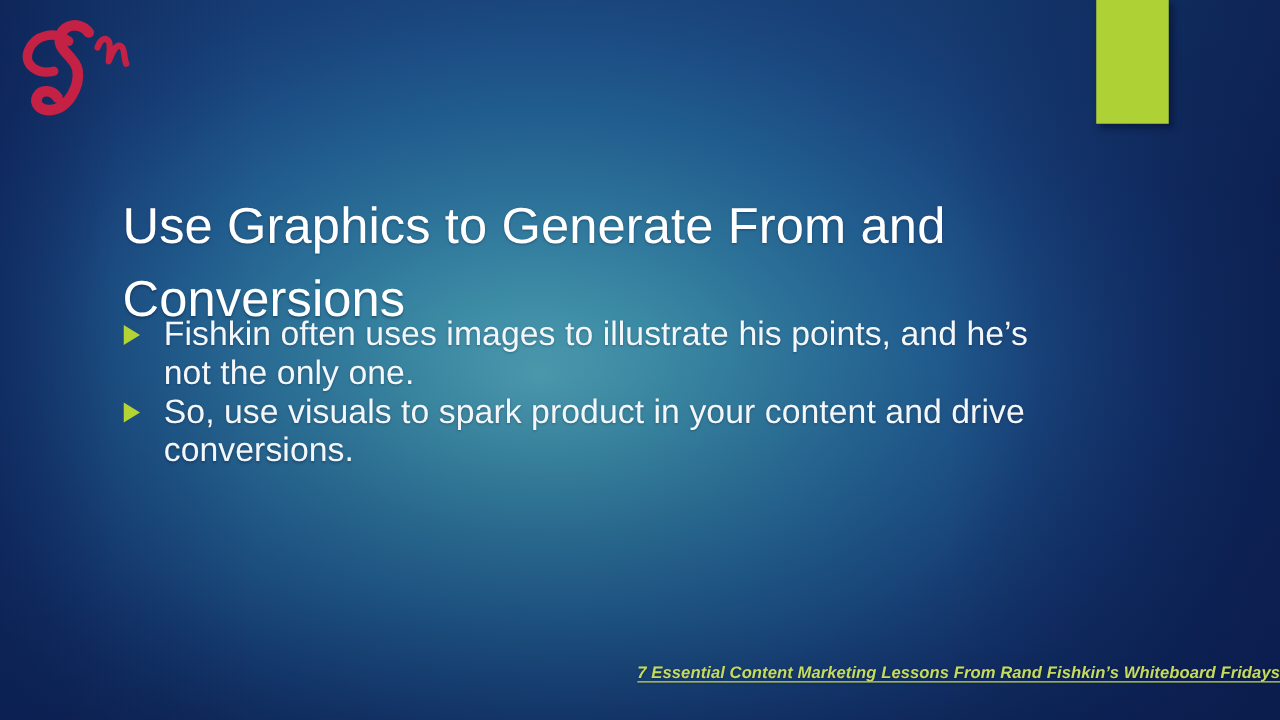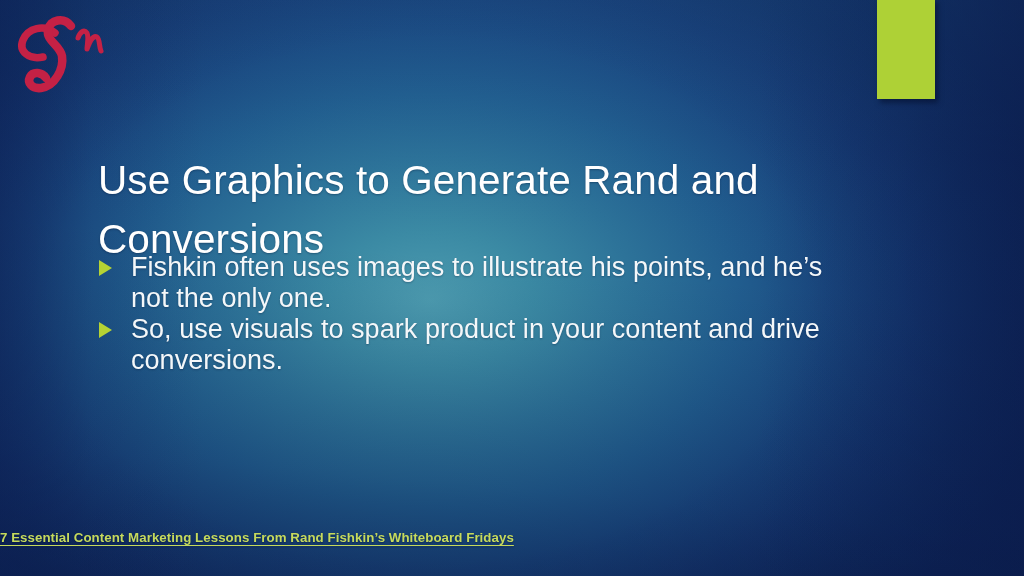--- a/index.html
+++ b/index.html
@@ -122,28 +122,29 @@
     border-top: 8px solid transparent;
     border-bottom: 8px solid transparent;
   }
 
   
   .footer-link {
     position: absolute;
     left: 0;
     right: 0;
     top: 530px;
-    text-align: left;
+    text-align: right;
     color: #c6da5c;
     font-size: 13.3px;
     font-weight: bold;
     letter-spacing: 0.05px;
     text-decoration: underline;
     text-underline-offset: 3px;
     text-shadow: 0 1px 2px rgba(4,18,50,0.45);
+    font-style: italic;
   }
 </style>
 </head>
 <body>
 
 <div id="slide">
 
   <div class="bg-base"></div>
   <div class="bg-vignette"></div>
   <div class="bg-topsheen"></div>
@@ -156,21 +157,21 @@
         <path d="M63 22 C56 13, 42 15, 40 26 C38 37, 52 41, 54 52
                  C56 65, 47 82, 33 84 C24 85, 19 79, 22 73 C25 67, 34 68, 38 74" stroke-width="8.5"></path>
         <path d="M70 34 C72 28, 76 25, 79 29 C81 33, 79 41, 79 45
                  C82 37, 85 31, 89 33 C92 35, 91 43, 93 47" stroke-width="5"></path>
       </g>
     </svg>
   </div>
 
   <div class="accent-rect"></div>
 
-  <h1 class="title">Use Graphics to Generate Rand and Conversions</h1>
+  <h1 class="title">Use Graphics to Generate From and Conversions</h1>
 
   <div class="bullets">
     <p class="bullet-row">
       <span class="tri"></span>
       <span>Fishkin often uses images to illustrate his points, and he’s not the only one.</span>
     </p>
     <p class="bullet-row">
       <span class="tri"></span>
       <span>So, use visuals to spark product in your content and drive conversions.</span>
     </p>

